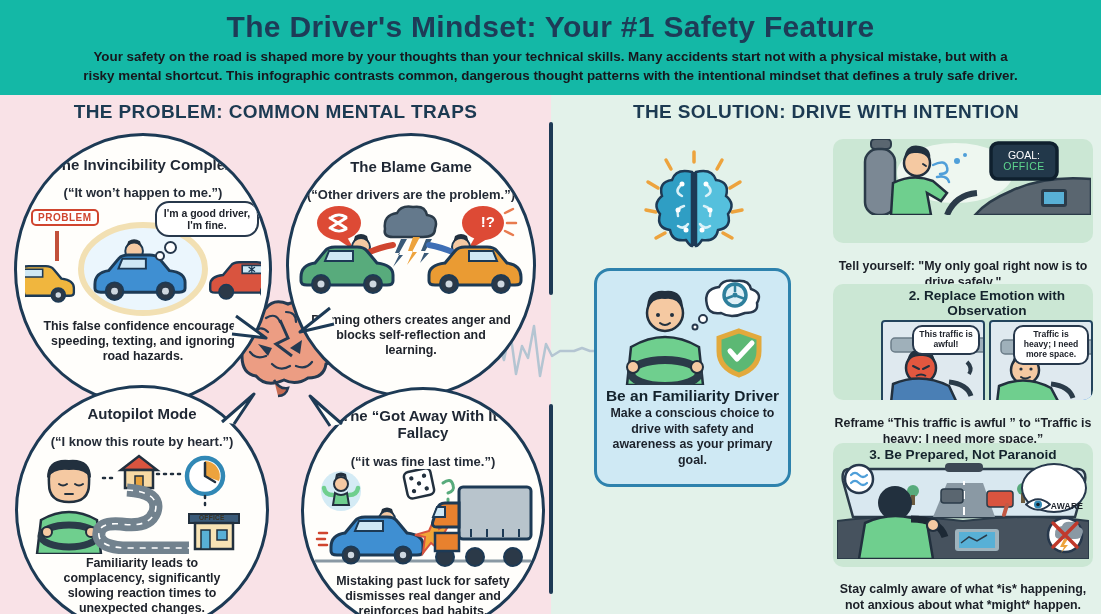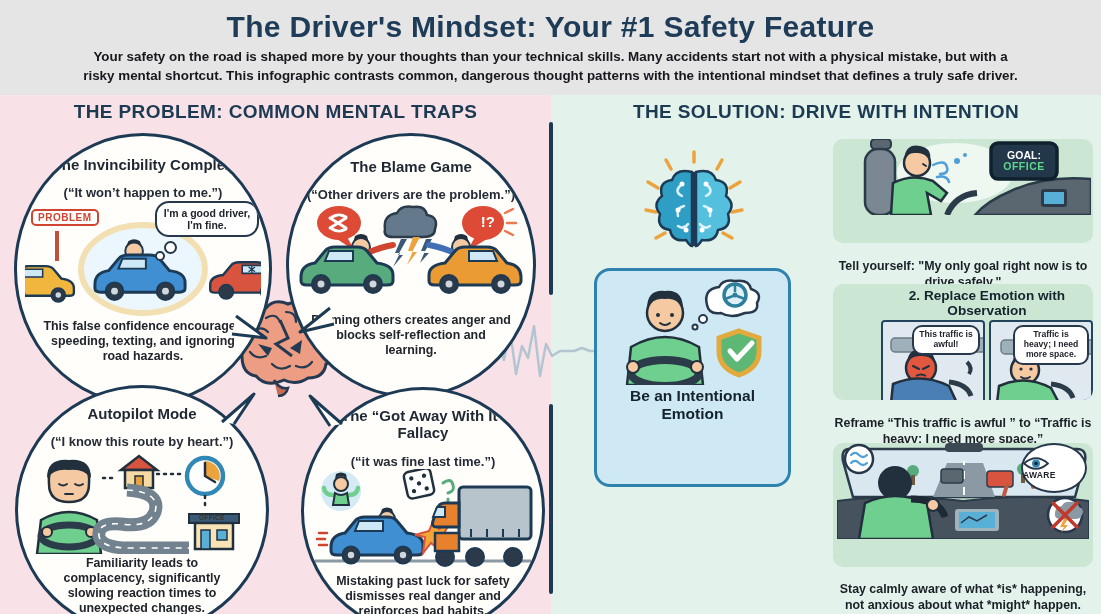--- a/index.html
+++ b/index.html
@@ -1,19 +1,19 @@
 <!DOCTYPE html>
 <html><head>
 <meta charset="utf-8">
 <style>
   html,body{margin:0;padding:0;background:#888;}
   .stage{position:relative;width:1101px;height:614px;overflow:hidden;
          font-family:"Liberation Sans",sans-serif;background:#fbfaf3;margin:0 auto;}
   
-  .top{position:absolute;left:0;top:0;width:1101px;height:95px;background:#e5e5e5;text-align:center;}
+  .top{position:absolute;left:0;top:0;width:1101px;height:95px;background:#14b8a6;text-align:center;}
   .top h1{margin:10px 0 4px;font-size:30px;font-weight:800;color:#1e3b57;letter-spacing:.3px;}
   .top p{margin:0 auto;width:935px;font-size:13.4px;font-weight:600;color:#17171d;line-height:1.4;}
   
   .half{position:absolute;top:95px;height:519px;}
   .half.problem{left:0;width:551px;background:#f9e2e7;}
   .half.solution{left:551px;width:550px;background:#e3f2ea;}
   .sec-head{position:absolute;top:101px;font-size:19px;font-weight:800;color:#1c3a52;
             letter-spacing:.4px;text-align:center;}
   .sec-head.l{left:0;width:551px;}
   .sec-head.r{left:551px;width:550px;}
@@ -50,25 +50,25 @@
          box-sizing:border-box;overflow:hidden;}
   .panel .ptitle{margin:4px 0 1px;text-align:center;font-size:13.6px;font-weight:800;color:#14232c;}
   .step-cap{position:absolute;left:833px;width:260px;text-align:center;
             font-size:12.4px;font-weight:700;color:#1b1f27;line-height:1.25;}
   .frames{display:flex;justify-content:center;gap:4px;margin-top:2px;}
   .frame{position:relative;width:123px;height:86px;background:#3b82f6;border:2.5px solid #23445c;
          border-radius:4px;box-sizing:border-box;overflow:hidden;}
   .speech{position:absolute;background:#fff;border:2px solid #27384c;border-radius:10px;
           font-size:8.6px;font-weight:800;color:#20242c;line-height:1.15;padding:3px 4px;text-align:center;}
   .screen-ov{position:absolute;display:flex;flex-direction:column;align-items:center;justify-content:center;
-          font-weight:700;line-height:1.05;}
+          font-weight:400;line-height:1.05;}
   .screen-ov .g1{color:#fff;font-size:10.5px;}
   .screen-ov .g2{color:#5ed68e;font-size:10.5px;letter-spacing:.5px;}
   .aware{position:absolute;width:62px;height:46px;background:#fff;border:2.5px solid #27384c;
-         border-radius:50%;display:flex;flex-direction:column;align-items:flex-start;justify-content:center;}
+         border-radius:50%;display:flex;align-items:flex-end;justify-content:center;}
   .aware .aw{font-size:8.5px;font-weight:800;color:#1c2129;letter-spacing:.3px;}
 </style>
 </head>
 <body>
 
 <div class="stage">
 
   <header class="top">
     <h1>The Driver's Mindset: Your #1 Safety Feature</h1>
     <p>Your safety on the road is shaped more by your thoughts than your technical skills. Many accidents start not with a physical mistake, but with a risky mental shortcut. This infographic contrasts common, dangerous thought patterns with the intentional mindset that defines a truly safe driver.</p>
@@ -350,21 +350,22 @@
           <circle cx="30" cy="90" r="6" fill="#f5c9a2" stroke="#22303e" stroke-width="2"></circle>
           <circle cx="94" cy="90" r="6" fill="#f5c9a2" stroke="#22303e" stroke-width="2"></circle>
         </g>
 
         <g>
           <path d="M136,54 l20,7 v13 q0,17 -20,24 q-20,-7 -20,-24 v-13 Z" fill="#5cb874" stroke="#e2a93c" stroke-width="5"></path>
           <path d="M127,74 l7,8 l15,-16" fill="none" stroke="#fff" stroke-width="5" stroke-linecap="round" stroke-linejoin="round"></path>
         </g>
       </svg>
     </div>
-    <h3>Be an Intentional Emotion</h3>
+    <h3>Be an Familiarity Driver</h3>
+    <p>Make a conscious choice to drive with safety and awareness as your primary goal.</p>
   </div>
 
   <div class="panel" style="top:139px;height:104px;">
     <div class="illus" style="width:256px;height:76px;margin:0 auto;">
       <svg width="256" height="76" viewBox="0 0 256 76">
         <ellipse cx="120" cy="34" rx="58" ry="30" fill="#eef7f0"></ellipse>
 
         <rect x="36" y="0" width="20" height="10" rx="4" fill="#5a6670" stroke="#2b3b49" stroke-width="2"></rect>
         <rect x="30" y="10" width="30" height="66" rx="13" fill="#7b8894" stroke="#2b3b49" stroke-width="2.5"></rect>
 
@@ -429,20 +430,21 @@
           <path d="M8,64 q26,-12 52,2 l8,15 H6 Z" fill="#6fcf8e" stroke="#22303e" stroke-width="2.5"></path>
           <path d="M60,62 q18,2 22,14" stroke="#2b3b49" stroke-width="5" fill="none"></path>
         </svg>
         <div class="speech" style="right:2px;top:3px;width:64px;">Traffic is heavy; I need more space.</div>
       </div>
     </div>
   </div>
   <p class="step-cap" style="top:404px;">Reframe “This traffic is awful ” to “Traffic is heavy; I need more space.”</p>
 
   <div class="panel" style="top:443px;height:124px;">
+    <div class="ptitle">3. Be Prepared, Not Paranoid</div>
     <div class="illus" style="width:252px;height:96px;margin:0 auto;">
       <svg width="252" height="96" viewBox="0 0 252 96">
 
         <path d="M12,6 H240 Q250,6 248,18 L238,54 H16 L6,18 Q4,6 12,6 Z" fill="#d9e8f0" stroke="#2b3b49" stroke-width="2.5"></path>
         <polygon points="96,54 158,54 146,20 110,20" fill="#8a99a4"></polygon>
         <path d="M127,52 v-8 m0,-8 v-8 m0,-6 v-4" stroke="#fff" stroke-width="2"></path>
         <rect x="104" y="26" width="22" height="14" rx="3" fill="#5a6670" stroke="#2b3b49" stroke-width="1.5"></rect>
         <rect x="150" y="28" width="26" height="16" rx="3" fill="#d9543f" stroke="#2b3b49" stroke-width="1.5"></rect>
         <circle cx="76" cy="28" r="6" fill="#58ab7c"></circle>
           <rect x="74" y="32" width="4" height="10" fill="#6b5a3e"></rect>

